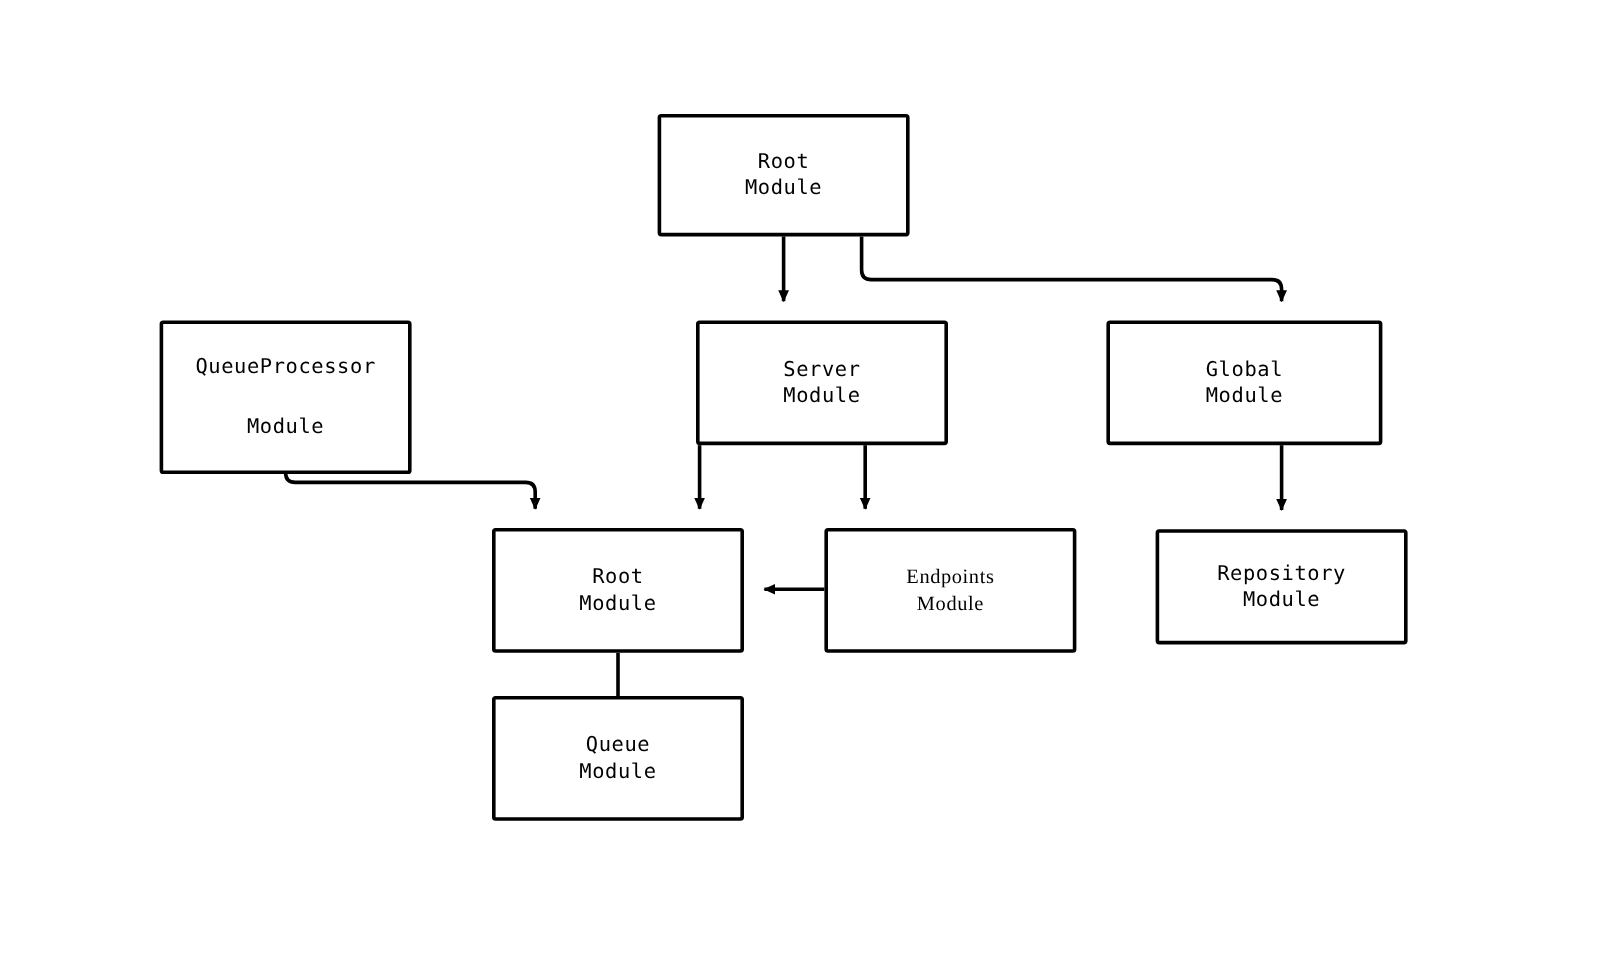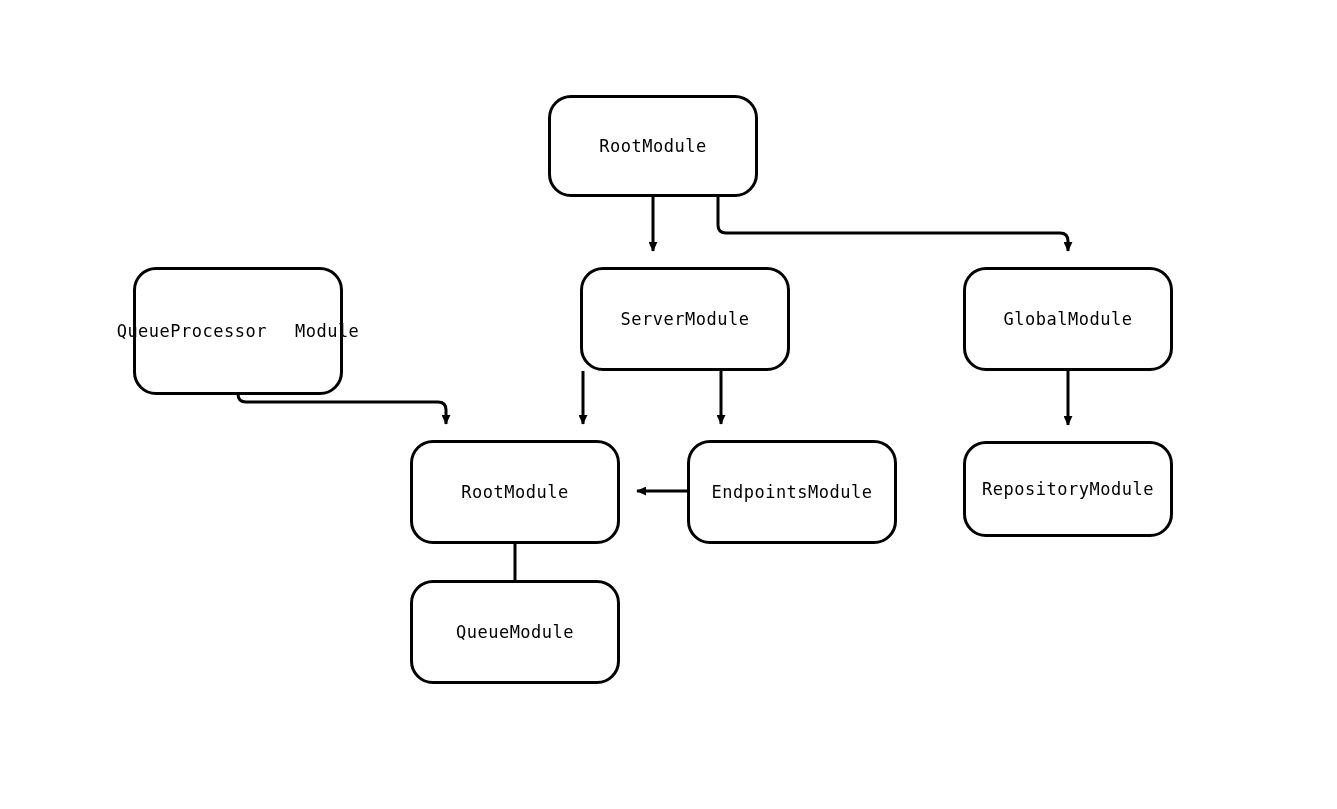--- a/index.html
+++ b/index.html
@@ -25,23 +25,23 @@
     top: 0;
     left: 0;
     width: 1337px;
     height: 809px;
   }
   .node {
     position: absolute;
     box-sizing: border-box;
     background: #ffffff;
     border: 3px solid #000000;
-    border-radius: 23px;
+    border-radius: 3px;
     display: flex;
-    flex-direction: row;
+    flex-direction: column;
     align-items: center;
     justify-content: center;
     z-index: 2;
   }
   .node-line {
     font-size: 17px;
     line-height: 22px;
     color: #000000;
     white-space: pre;
     letter-spacing: 0.5px;
@@ -89,31 +89,31 @@
   <div class="node" style="left:133px; top:267px; width:210px; height:128px;gap:28px;">
     <span class="node-line">QueueProcessor</span>
     <span class="node-line">Module</span>
   </div>
 
   <div class="node" style="left:580px; top:267px; width:210px; height:104px;">
     <span class="node-line">Server</span>
     <span class="node-line">Module</span>
   </div>
 
-  <div class="node" style="left:963px; top:267px; width:210px; height:104px;">
+  <div class="node" style="left:922px; top:267px; width:230px; height:104px;">
     <span class="node-line">Global</span>
     <span class="node-line">Module</span>
   </div>
 
   <div class="node" style="left:410px; top:440px; width:210px; height:104px;">
     <span class="node-line">Root</span>
     <span class="node-line">Module</span>
   </div>
 
-  <div class="node" style="left:687px; top:440px; width:210px; height:104px;">
+  <div class="node" style="left:687px; top:440px; width:210px; height:104px;font-family:Liberation Serif, serif;">
     <span class="node-line">Endpoints</span>
     <span class="node-line">Module</span>
   </div>
 
   <div class="node" style="left:963px; top:441px; width:210px; height:96px;">
     <span class="node-line">Repository</span>
     <span class="node-line">Module</span>
   </div>
 
   <div class="node" style="left:410px; top:580px; width:210px; height:104px;">

